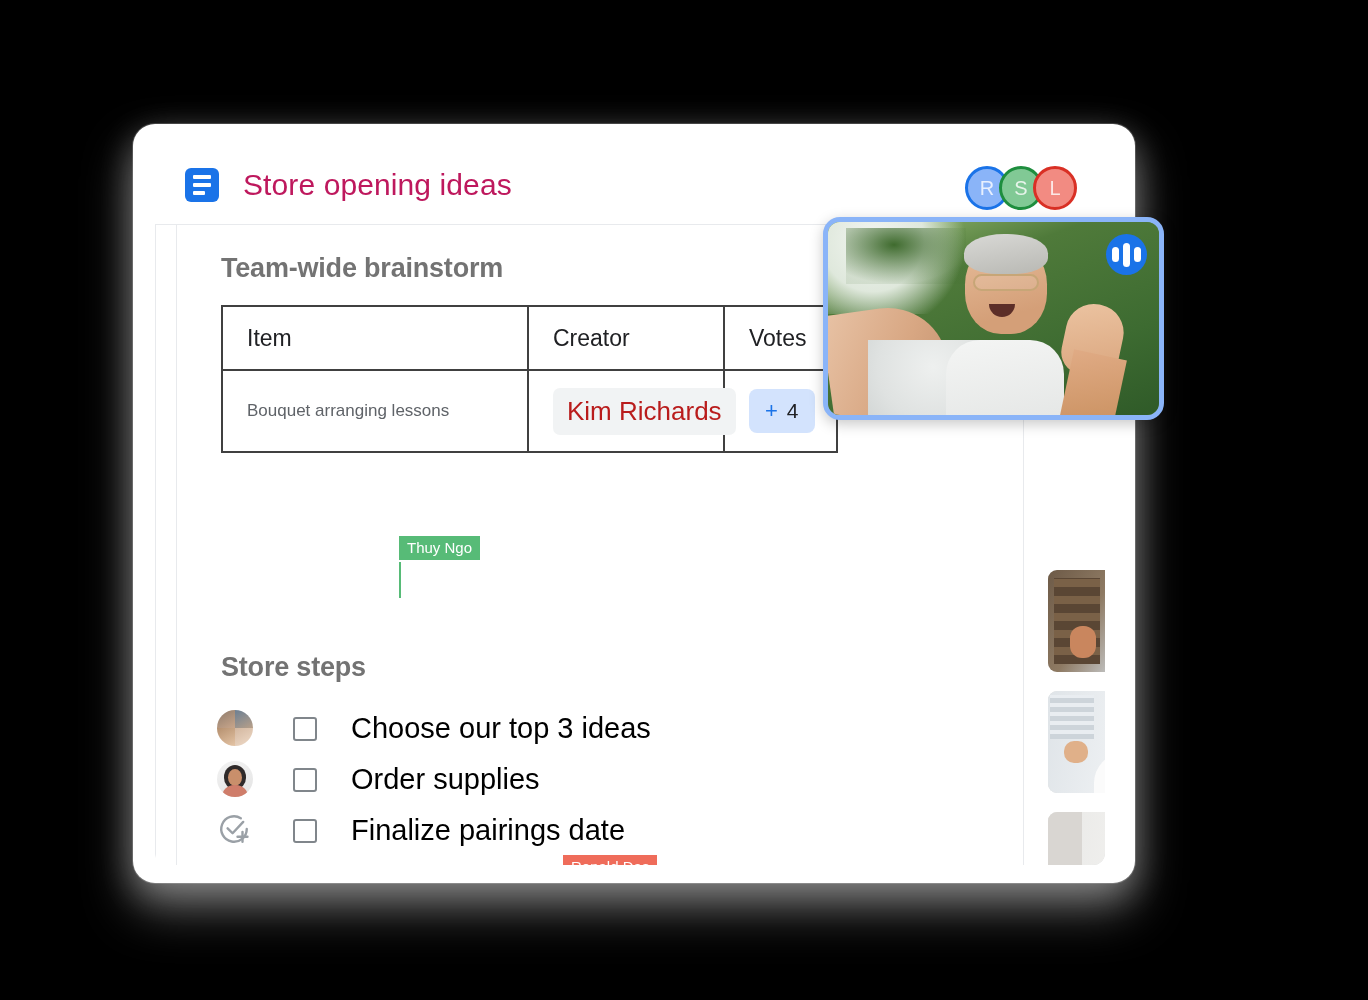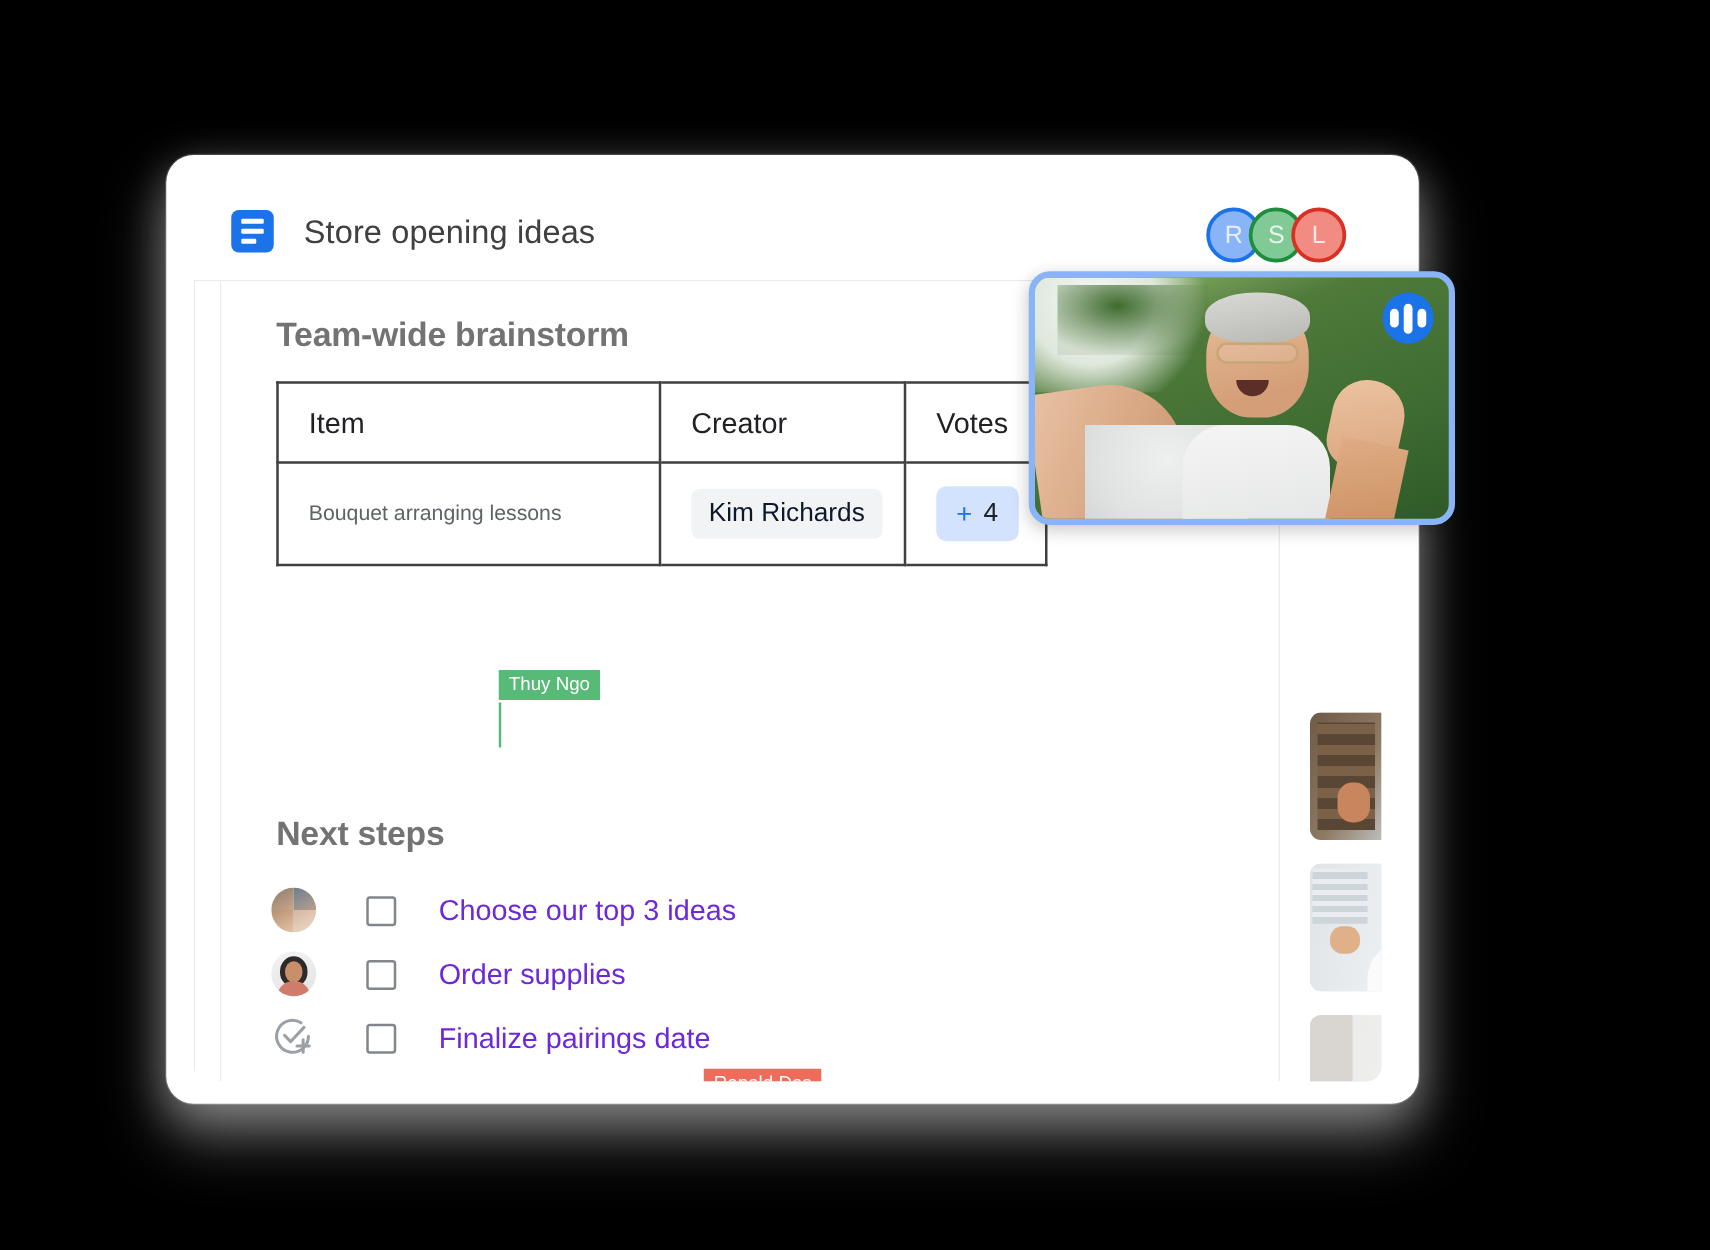--- a/index.html
+++ b/index.html
@@ -44,21 +44,21 @@
     background: #1a73e8; border-radius: 6px;
     display: flex; flex-direction: column;
     align-items: center; justify-content: center; gap: 4px;
   }
   .docs-icon i { display:block; background:#fff; height:4px; border-radius:1px; }
   .docs-icon i:nth-child(1){ width:18px; }
   .docs-icon i:nth-child(2){ width:18px; }
   .docs-icon i:nth-child(3){ width:12px; margin-right:6px; }
   .doc-title {
     margin-left: 24px;
-    font-size: 26px; color: #404040; letter-spacing: 0.1px;
+    font-size: 30px; color: #be185d; letter-spacing: 0.1px;
   }
 
   
   .avatar-row {
     position: absolute; right: 28px; top: 20px;
     display: flex; align-items: center;
   }
   .avatar {
     width: 44px; height: 44px; border-radius: 50%;
     display: flex; align-items: center; justify-content: center;
@@ -112,21 +112,21 @@
   .col-creator { width: 196px; }
   .col-votes { width: 113px; }
 
   .item-text {
     font-size: 17px; color: #5f6368; line-height: 1.26;
   }
   .chip {
     display: inline-block;
     background: #f1f3f4; border-radius: 7px;
     padding: 8px 14px;
-    font-size: 21px; color: #0f172a;
+    font-size: 26px; color: #b91c1c;
     white-space: nowrap;
   }
   .vote {
     display: inline-flex; align-items: center; gap: 9px;
     border-radius: 8px; padding: 9px 16px;
     font-size: 21px;
   }
   .vote.active { background: #d3e3fd; color: #202124; }
   .vote.active .plus { color: #1a73e8; font-size: 22px; }
   .vote.zero { background: #f1f3f4; color: #80868b; }
@@ -164,21 +164,21 @@
   }
   .assign-icon { width: 34px; height: 34px; }
 
   .checkbox {
     width: 24px; height: 24px;
     border: 2px solid #80868b; border-radius: 3px;
     margin-left: 38px; flex: 0 0 24px;
   }
   .step-label {
     margin-left: 34px;
-    font-size: 23px; color: #6d28d9;
+    font-size: 29px; color: #000000;
     white-space: nowrap;
   }
 
   
   .video-panel {
     position: absolute;
     left: 868px; top: 79px;
     width: 232px; height: 640px;
     background: #fff;
     border-left: 1px solid #e8eaed;
@@ -277,21 +277,21 @@
                   <span>4</span>
                 </span>
               </td>
             </tr>
           </tbody>
         </table>
 
         <div class="cursor-caret" style="left:222px; top:337px; height:36px; background:#57bb77;"></div>
         <div class="cursor-tag" style="left:222px; top:311px; background:#57bb77;">Thuy Ngo</div>
 
-        <div class="section-title" id="nextsteps-title">Next steps</div>
+        <div class="section-title" id="nextsteps-title">Store steps</div>
 
         <div class="steps">
 
           <div class="step-row">
             <div class="step-assignee">
               <div class="av-grid">
                 <span style="background:linear-gradient(150deg,#8d7b6c,#c9a68b)"></span>
                 <span style="background:linear-gradient(150deg,#6b7f93,#b9a089)"></span>
                 <span style="background:linear-gradient(150deg,#b5906f,#e4c4a5)"></span>
                 <span style="background:linear-gradient(150deg,#d3b7a0,#f0dcc9)"></span>

